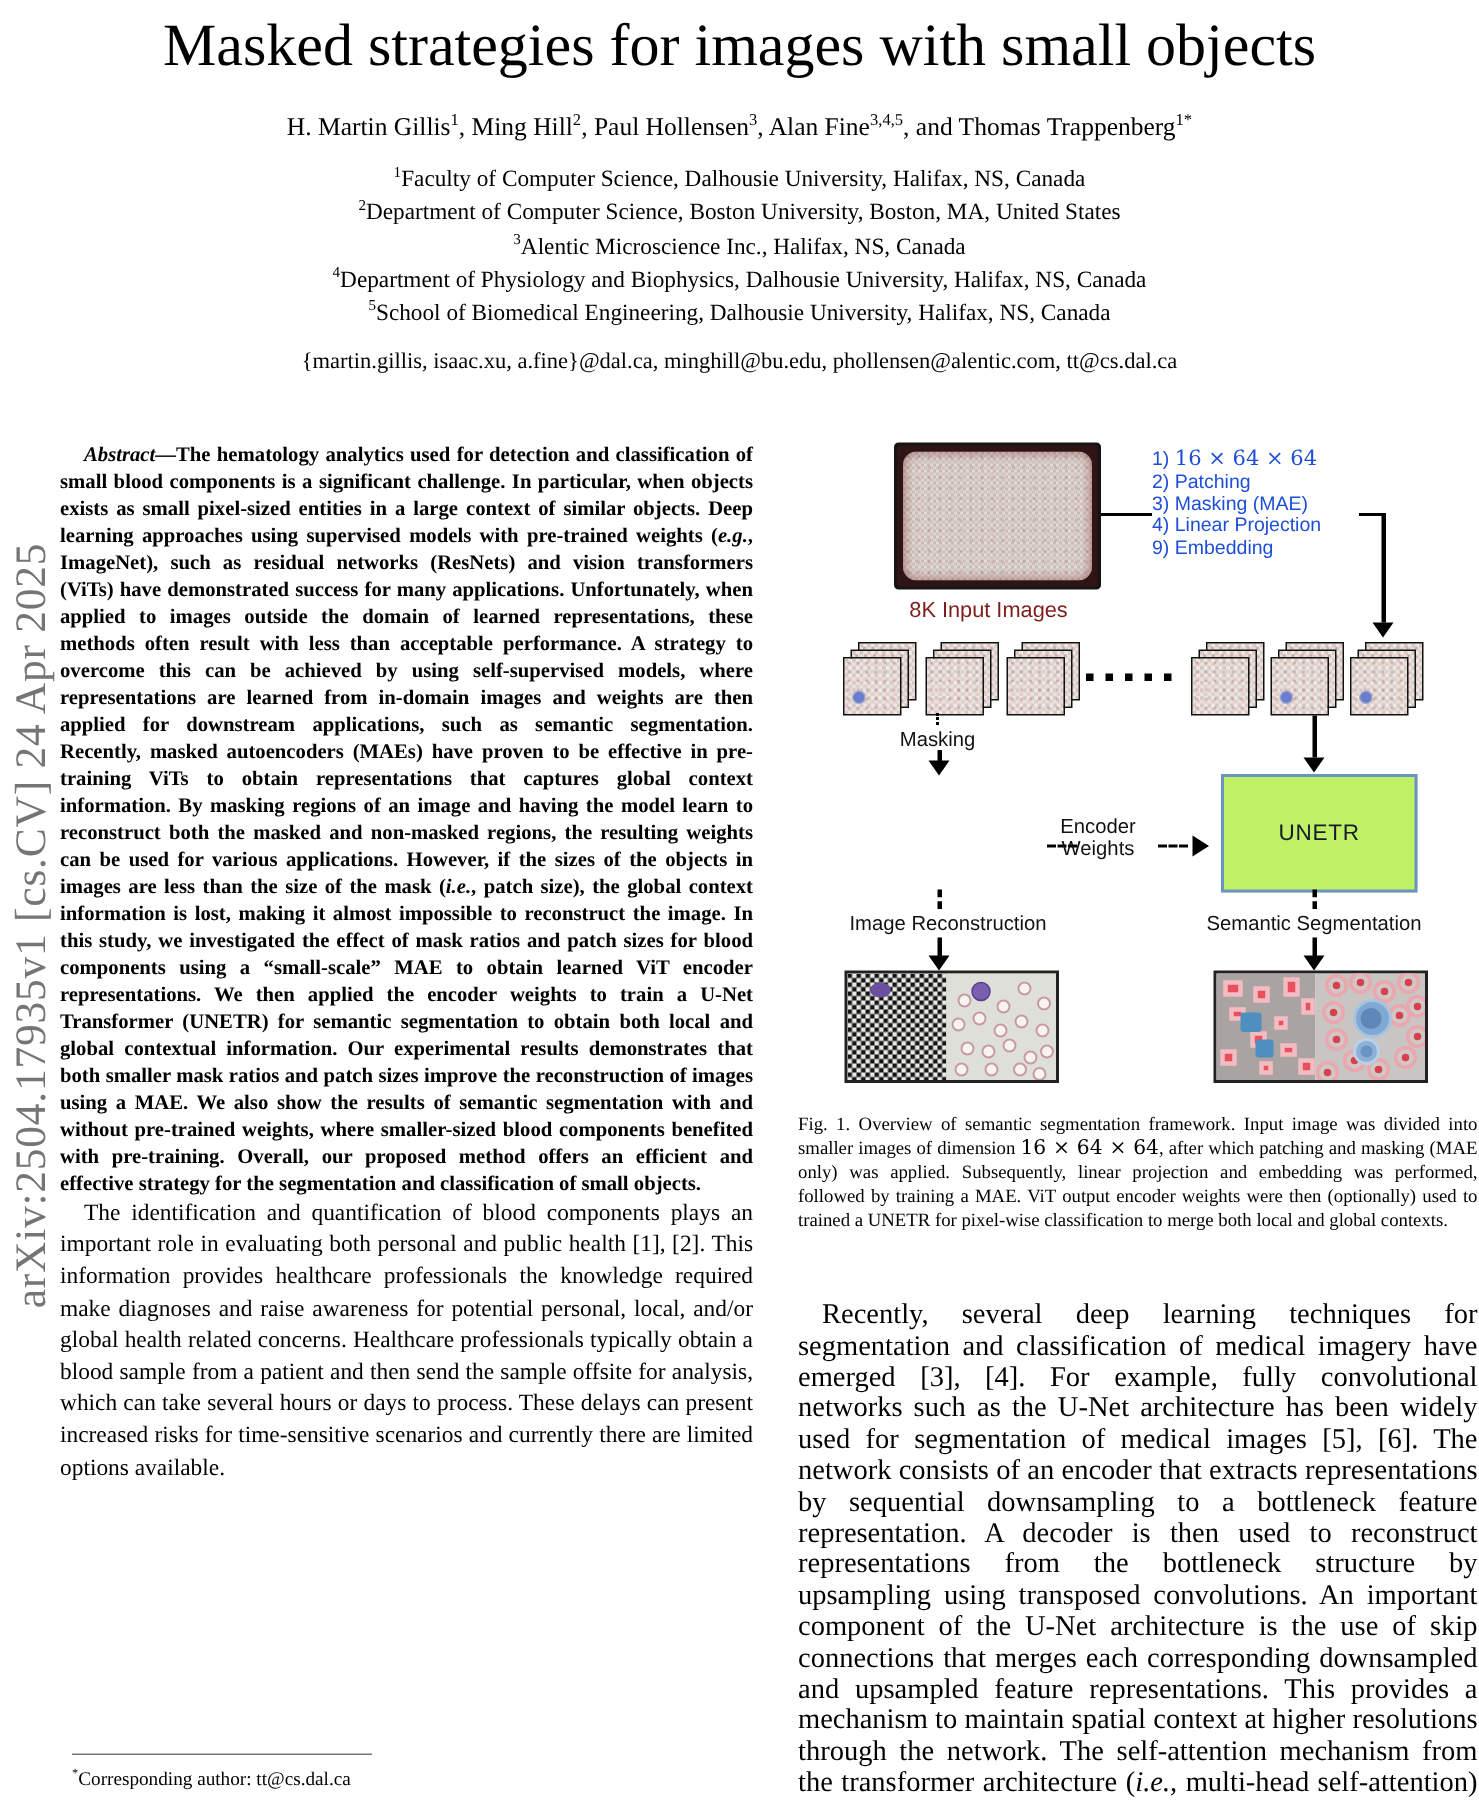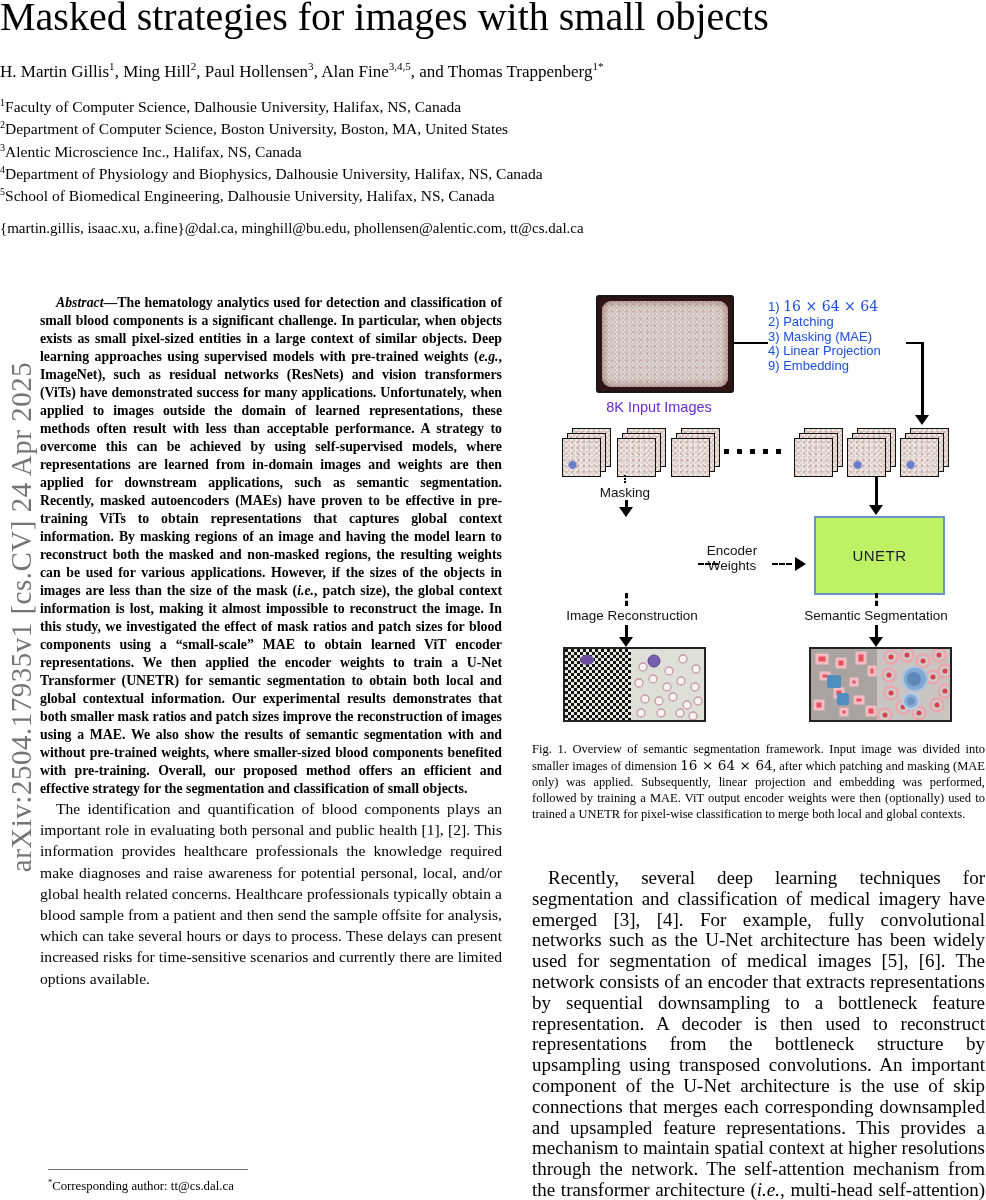--- a/index.html
+++ b/index.html
@@ -13,21 +13,21 @@
   sup{font-size:0.65em;line-height:0;}
 
   
   .arxiv-banner{
     position:absolute;left:-329px;top:600px;width:700px;height:34px;
     line-height:34px;text-align:center;transform:rotate(-90deg);
     font-size:29px;color:#757575;letter-spacing:0.5px;white-space:nowrap;
   }
 
   
-  .header{position:absolute;left:0;top:0;width:986px;}
+  .header{position:absolute;left:0;top:13px;width:986px;text-align:center;}
   .paper-title{font-size:40px;line-height:46px;margin-top:-6px;font-weight:400;}
   .authors{font-size:17px;margin-top:22px;}
   .affiliations{margin-top:14px;font-size:15.5px;line-height:22.3px;}
   .emails{margin-top:13px;font-size:15px;}
 
   
   .col-left{position:absolute;left:40px;top:294px;width:462px;}
   .col-right{position:absolute;left:532px;top:293px;width:453px;}
 
   .abstract{
@@ -56,21 +56,21 @@
     position:absolute;left:64px;top:2px;width:126px;height:86px;
     background:#2e1414;border:2px solid #141414;border-radius:3px;padding:4px;
   }
   .input-img .grain{
     width:100%;height:100%;border-radius:9px;
     background:
       radial-gradient(rgba(160,60,60,.20) 1px, rgba(0,0,0,0) 1.3px) 0 0/7px 7px,
       conic-gradient(#e2dad5 25%, #cfc4bf 0 50%, #dcd3ce 0 75%, #cabdb8 0) 0 0/4px 4px;
     box-shadow: inset 0 0 8px rgba(110,35,35,.6);
   }
-  .input-label{position:absolute;left:27px;top:106px;width:200px;text-align:center;font-size:14.5px;color:#6d28d9;}
+  .input-label{position:absolute;left:27px;top:106px;width:200px;text-align:center;font-size:14.5px;color:#7f1d1d;}
 
   .steps{position:absolute;left:236px;top:6px;font-size:13px;line-height:14.8px;color:#1d4ed8;}
   .steps div{white-space:nowrap;}
 
   .hline{position:absolute;height:2px;background:#000;}
   .vline{position:absolute;width:3px;background:#000;}
   .arrow-down{position:absolute;width:0;height:0;border-left:7px solid transparent;border-right:7px solid transparent;border-top:10px solid #000;}
   .arrow-right{position:absolute;width:0;height:0;border-top:7px solid transparent;border-bottom:7px solid transparent;border-left:11px solid #000;}
   .dash-h{position:absolute;height:0;border-top:2.5px dashed #000;}
   .dash-v{position:absolute;width:0;border-left:3px dashed #000;}

